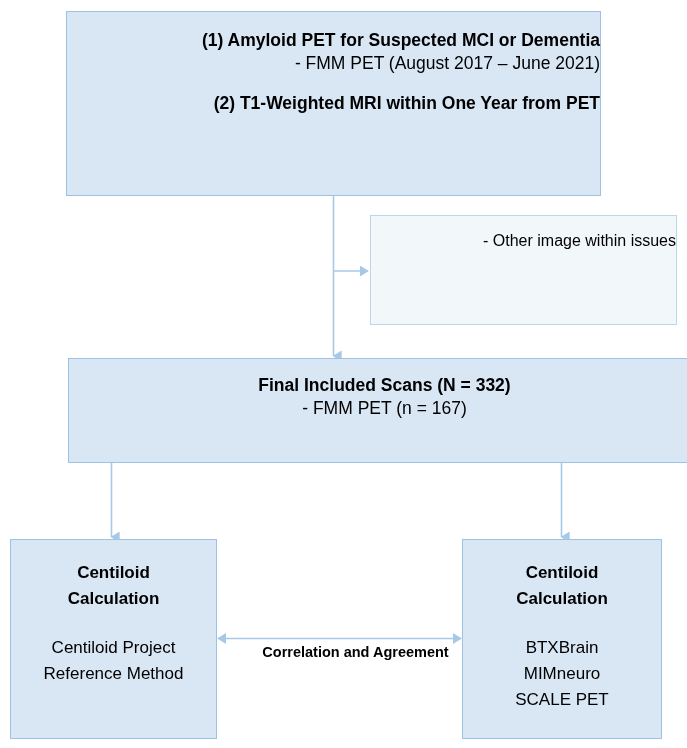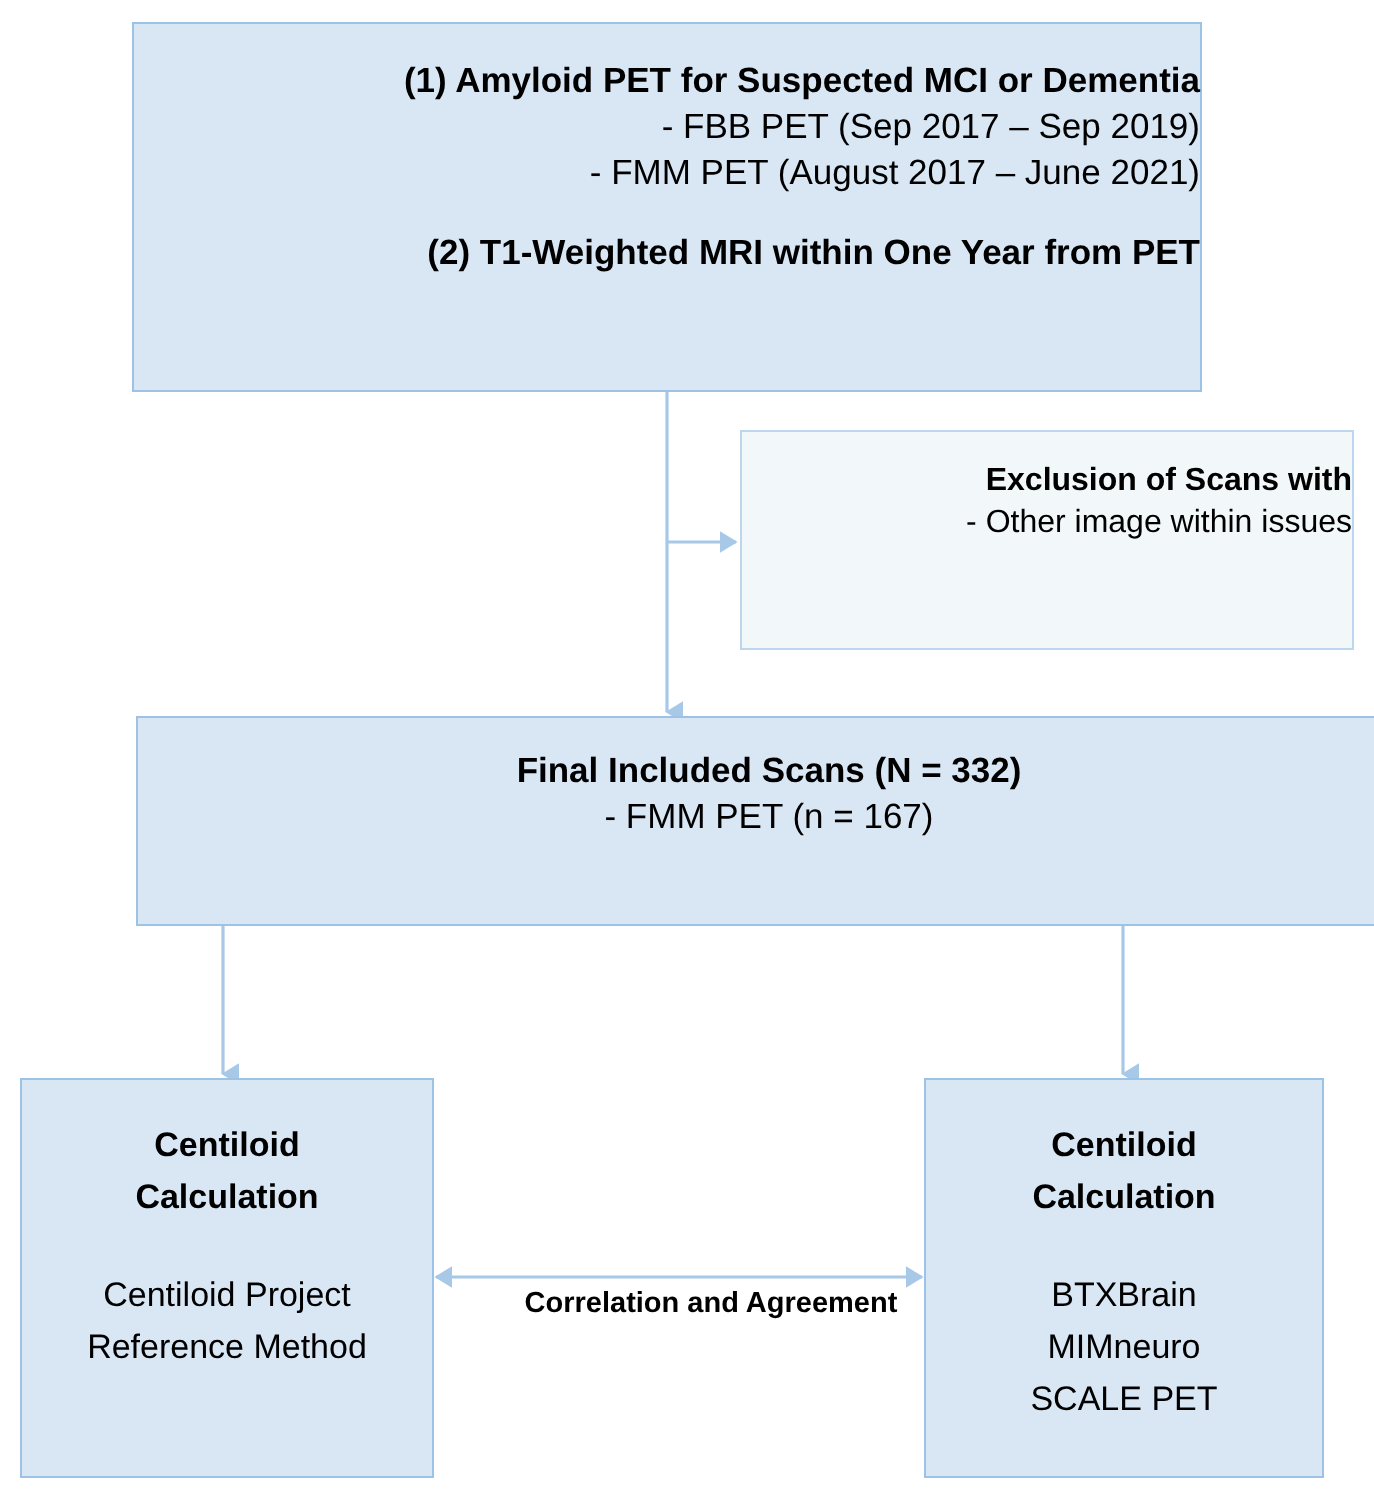--- a/index.html
+++ b/index.html
@@ -112,28 +112,26 @@
 
   <line x1="111.5" y1="463" x2="111.5" y2="537" stroke="#a8c8e8" stroke-width="1.6" marker-end="url(#arrowdown)"></line>
 
   <line x1="561.5" y1="463" x2="561.5" y2="537" stroke="#a8c8e8" stroke-width="1.6" marker-end="url(#arrowdown)"></line>
 
   <line x1="218" y1="638.5" x2="461" y2="638.5" stroke="#a8c8e8" stroke-width="1.6" marker-start="url(#arrowleft)" marker-end="url(#arrowright)"></line>
 </svg>
 
 <div class="box tleft" id="box-criteria">
   <div class="line bold">(1) Amyloid PET for Suspected MCI or Dementia</div>
-  <div class="line"> - FBB PET (Sep 2017 – Sep 2019)</div>
   <div class="line"> - FMM PET (August 2017 – June 2021)</div>
   <div class="gap"></div>
   <div class="line bold">(2) T1-Weighted MRI within One Year from PET</div>
 </div>
 
 <div class="box light tleft" id="box-exclusion">
-  <div class="line bold">Exclusion of Scans with</div>
   <div class="line"> - Other image within issues</div>
 </div>
 
 <div class="box tcenter" id="box-final">
   <div class="line bold">Final Included Scans (N = 332)</div>
   <div class="line">- FMM PET (n = 167)</div>
 </div>
 
 <div class="box bottom-box tcenter" id="box-ref">
   <div class="line bold">Centiloid</div>

